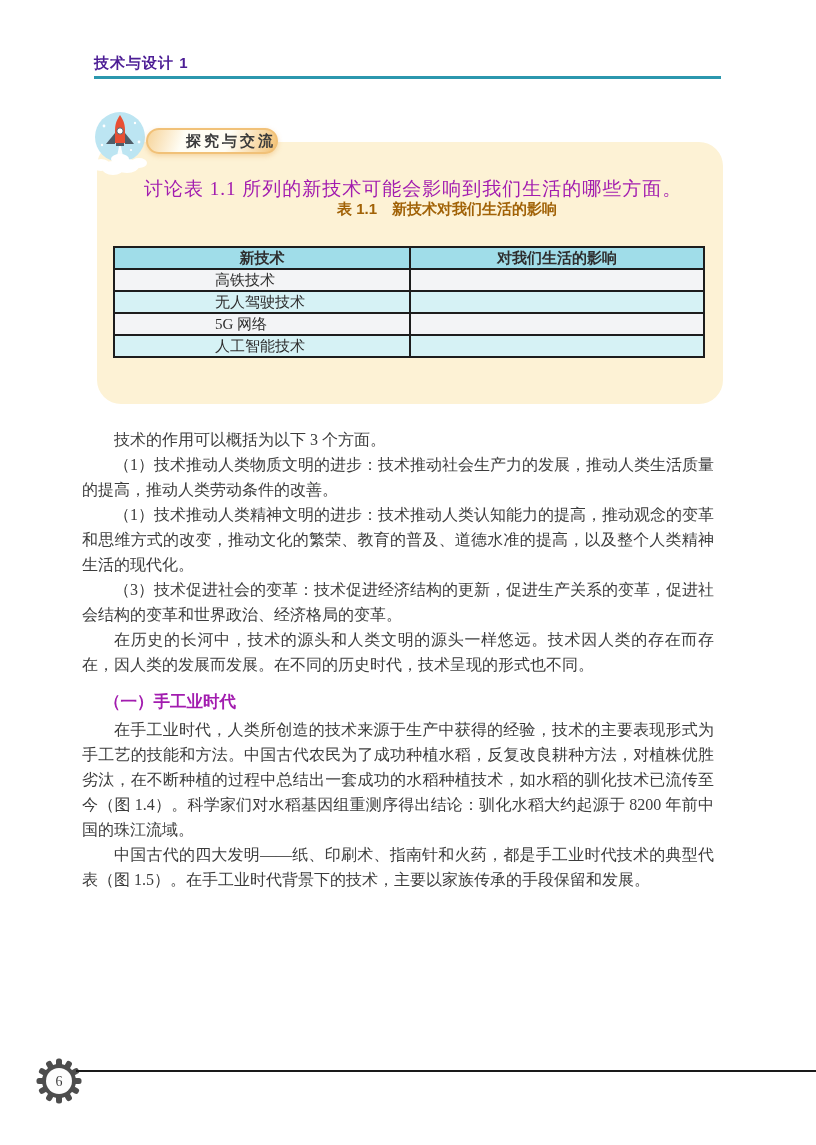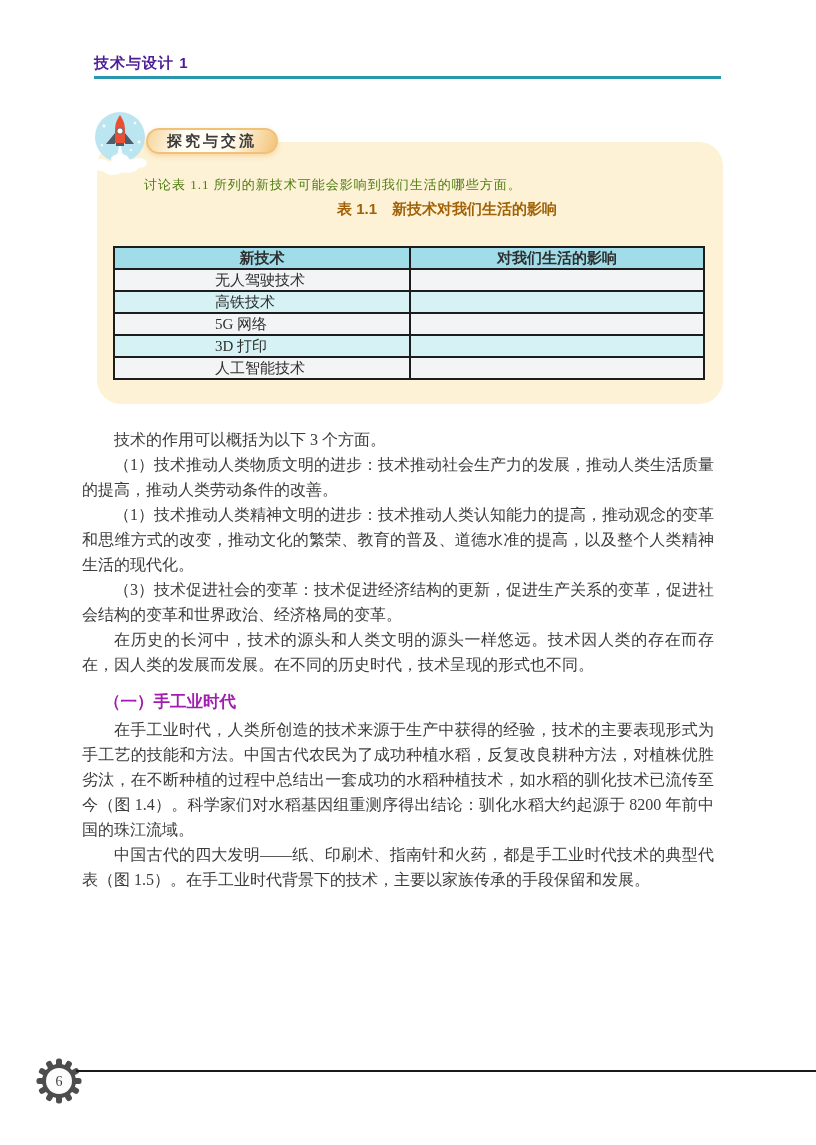--- a/index.html
+++ b/index.html
@@ -24,27 +24,27 @@
   .explore-box {
     position:absolute; left:97px; top:142px; width:626px; height:262px;
     background:#fdf2d5; border-radius:24px;
   }
   .rocket-wrap { position:absolute; left:91px; top:112px; width:58px; height:64px; }
   .badge-pill {
     position:absolute; left:146px; top:128px; width:132px; height:26px;
     box-sizing:border-box; border:2px solid #f1c178; border-radius:13px;
     background:linear-gradient(110deg,#f6d49a 0%,#fffdf4 28%,#fffdf4 62%,#f3c275 100%);
     box-shadow:0 2px 5px rgba(238,178,100,.45);
-    display:flex; align-items:center; justify-content:center;
+    display:flex; align-items:center; justify-content:flex-end;
     font-family:"Liberation Sans", sans-serif; font-weight:bold;
     font-size:15px; letter-spacing:3px; color:#3b3b3b;
   }
   .prompt {
     position:absolute; left:144px; top:176px; width:560px; margin:0;
-    font-size:13px; color:#4d7c0f; letter-spacing:1px;
+    font-size:19px; color:#a21caf; letter-spacing:1px;
   }
   .table-caption {
     position:absolute; left:97px; top:200px; width:626px; text-align:center;
     font-family:"Liberation Sans", sans-serif; font-weight:bold;
     font-size:15px; color:#a16207;padding-left:37px;
   }
   table.impact-table {
     position:absolute; left:113px; top:246px; width:590px;
     border-collapse:collapse; table-layout:fixed;
   }
@@ -130,33 +130,29 @@
           <col class="c2">
         </colgroup>
       <thead>
         <tr>
           <th>新技术</th>
           <th>对我们生活的影响</th>
         </tr>
       </thead>
       <tbody>
         <tr>
+          <td class="tech">高铁技术</td>
+          <td class="impact"></td>
+        </tr>
+        <tr>
           <td class="tech">无人驾驶技术</td>
           <td class="impact"></td>
         </tr>
         <tr>
-          <td class="tech">高铁技术</td>
-          <td class="impact"></td>
-        </tr>
-        <tr>
           <td class="tech">5G 网络</td>
-          <td class="impact"></td>
-        </tr>
-        <tr>
-          <td class="tech">3D 打印</td>
           <td class="impact"></td>
         </tr>
         <tr>
           <td class="tech">人工智能技术</td>
           <td class="impact"></td>
         </tr>
       </tbody>
     </table>
   </section>
 

